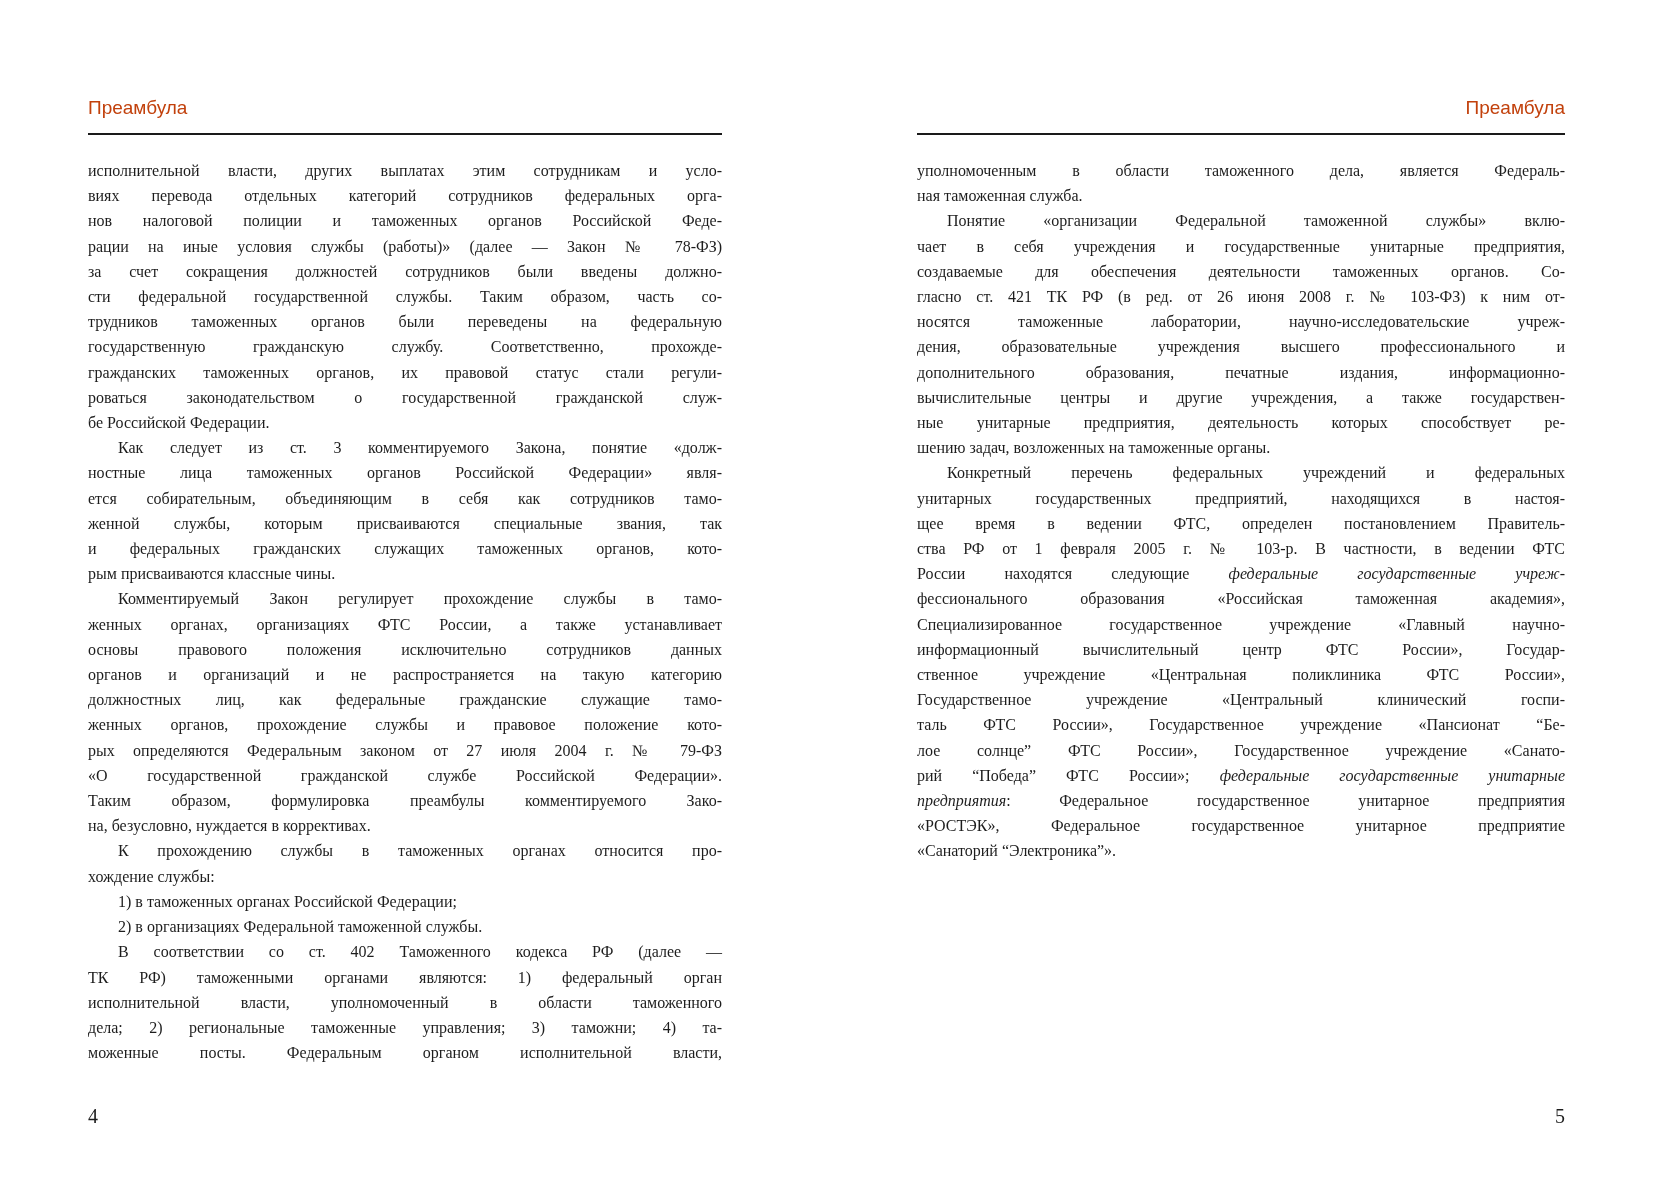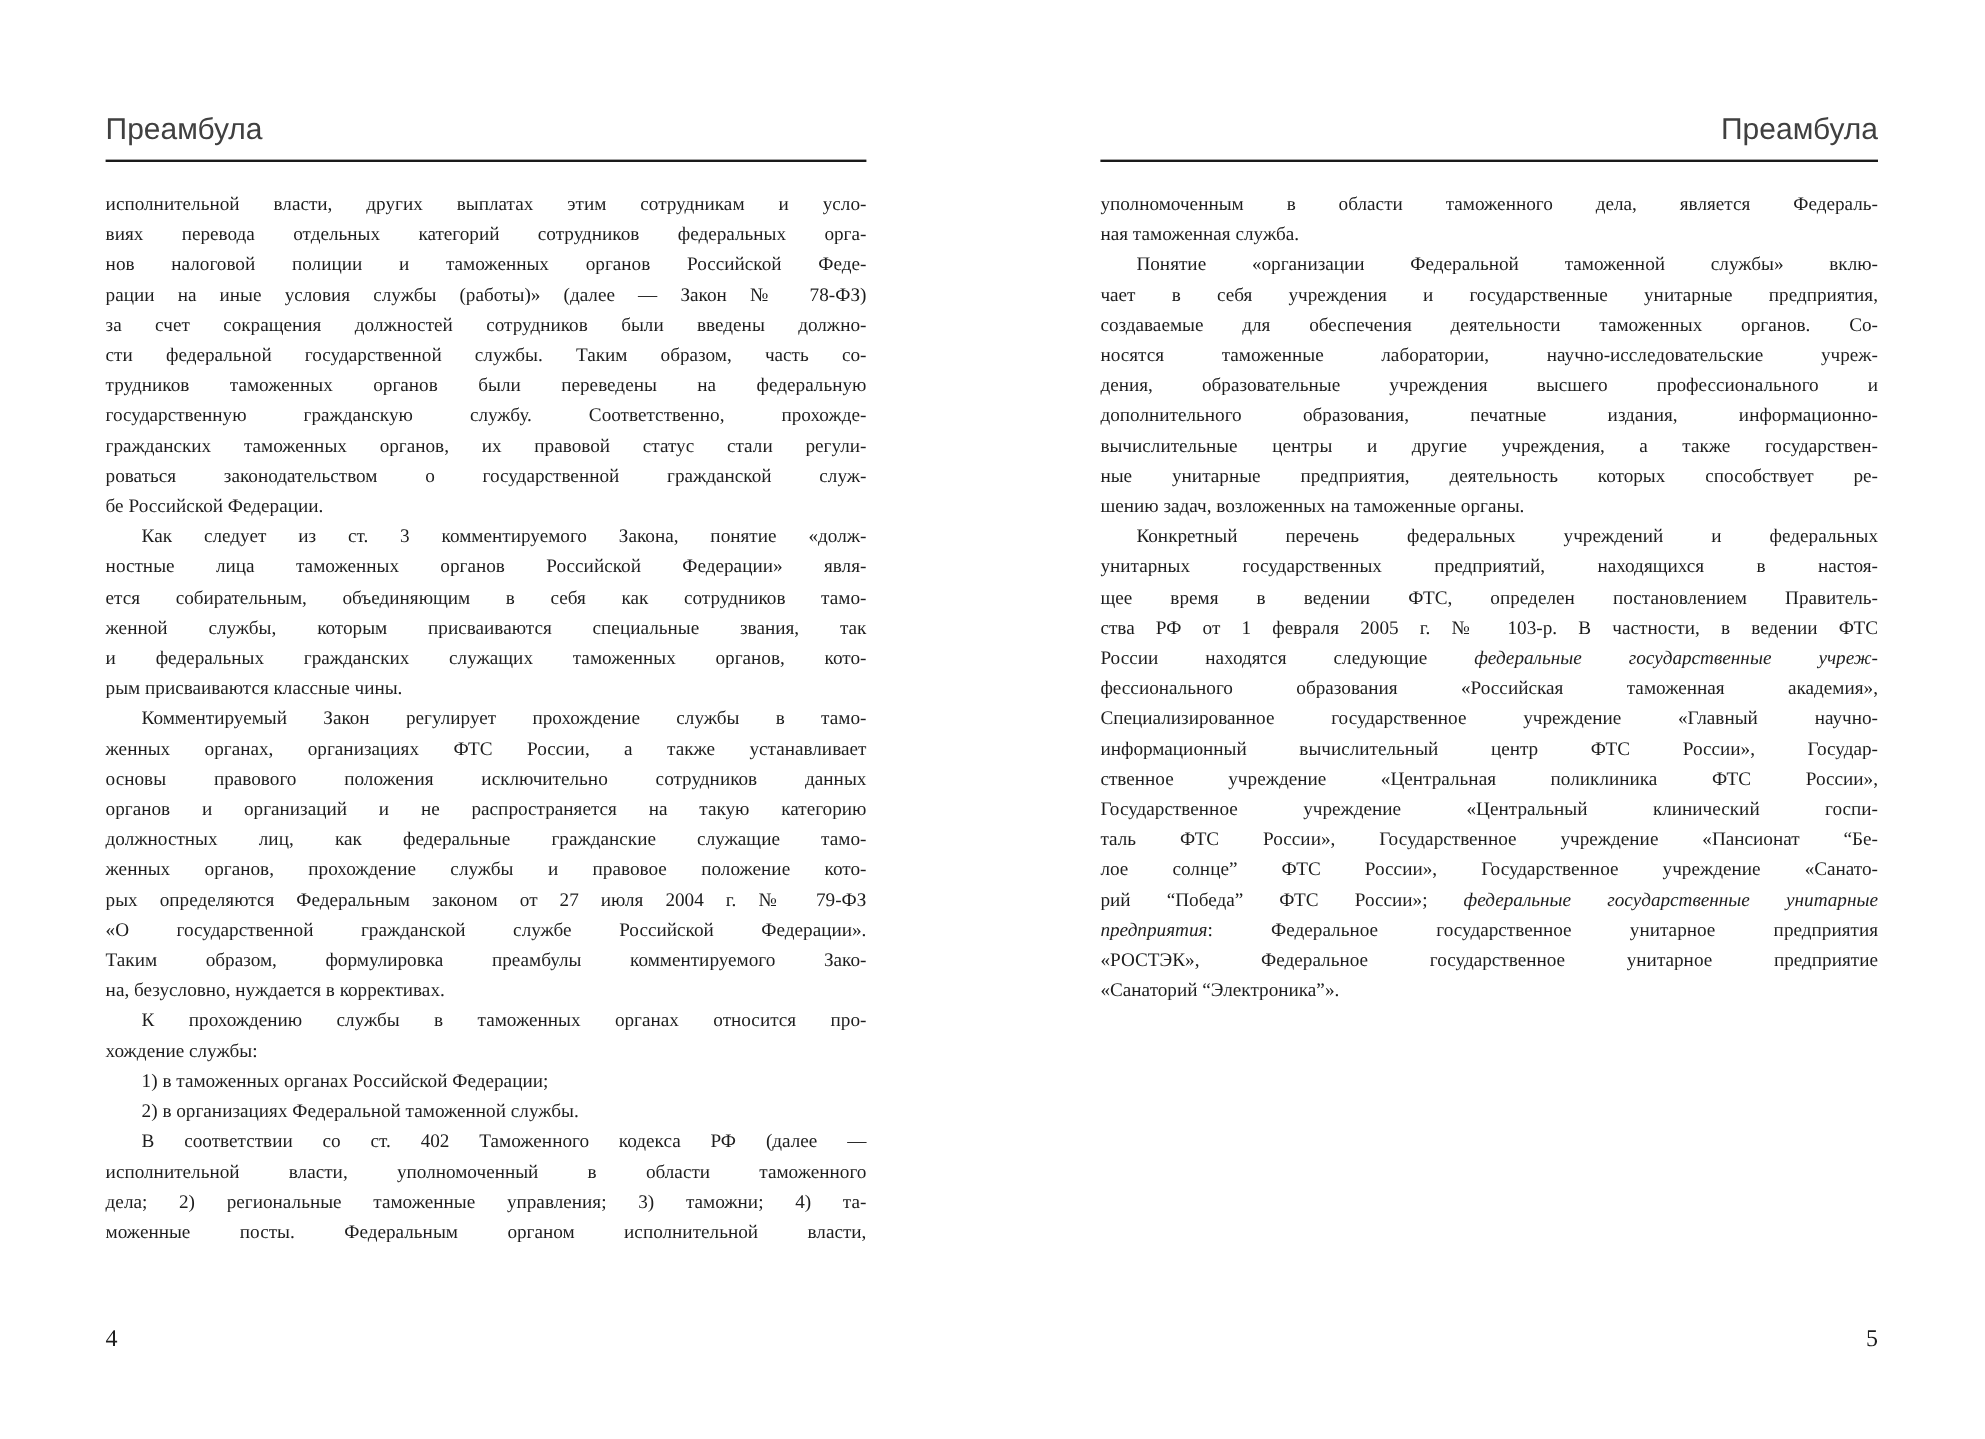--- a/index.html
+++ b/index.html
@@ -7,21 +7,21 @@
     width:1654px;height:1199px;position:relative;overflow:hidden;
     background:#ffffff;color:#1d1d1d;
     font-family:"Liberation Serif", serif;
   }
   .col{position:absolute;top:0;height:1199px;}
   .col.left{left:88px;width:634px;}
   .col.right{left:917px;width:648px;}
   .header-row{
     position:absolute;top:96px;left:0;width:100%;
     font-family:"Liberation Sans", sans-serif;
-    font-size:25px;line-height:24px;color:#404040;
+    font-size:19px;line-height:24px;color:#c2410c;
   }
   .col.left  .header-row{text-align:left;}
   .col.right .header-row{text-align:right;}
   .rule{position:absolute;top:133px;left:0;width:100%;border-top:2px solid #1a1a1a;height:0;}
   .body-text{
     position:absolute;top:158px;left:0;width:100%;
     font-size:16px;line-height:25.2px;
   }
   .line{
     text-align:justify;
@@ -72,36 +72,38 @@
         <div class="line"><span>женных органов, прохождение службы и правовое положение кото-</span></div>
         <div class="line"><span>рых определяются Федеральным законом от 27 июля 2004 г. № 79-ФЗ</span></div>
         <div class="line"><span>«О государственной гражданской службе Российской Федерации».</span></div>
         <div class="line"><span>Таким образом, формулировка преамбулы комментируемого Зако-</span></div>
         <div class="line last"><span>на, безусловно, нуждается в коррективах.</span></div>
         <div class="line ind"><span>К прохождению службы в таможенных органах относится про-</span></div>
         <div class="line last"><span>хождение службы:</span></div>
         <div class="line ind last"><span>1) в таможенных органах Российской Федерации;</span></div>
         <div class="line ind last"><span>2) в организациях Федеральной таможенной службы.</span></div>
         <div class="line ind"><span>В соответствии со ст. 402 Таможенного кодекса РФ (далее —</span></div>
+        <div class="line"><span>ТК РФ) таможенными органами являются: 1) федеральный орган</span></div>
         <div class="line"><span>исполнительной власти, уполномоченный в области таможенного</span></div>
         <div class="line"><span>дела; 2) региональные таможенные управления; 3) таможни; 4) та-</span></div>
         <div class="line"><span>моженные посты. Федеральным органом исполнительной власти,</span></div>
       </div>
     <div class="page-num">4</div>
   </section>
 
   <section class="col right">
     <div class="header-row">Преамбула</div>
     <div class="rule"></div>
     <div class="body-text">
         <div class="line"><span>уполномоченным в области таможенного дела, является Федераль-</span></div>
         <div class="line last"><span>ная таможенная служба.</span></div>
         <div class="line ind"><span>Понятие «организации Федеральной таможенной службы» вклю-</span></div>
         <div class="line"><span>чает в себя учреждения и государственные унитарные предприятия,</span></div>
         <div class="line"><span>создаваемые для обеспечения деятельности таможенных органов. Со-</span></div>
+        <div class="line"><span>гласно ст. 421 ТК РФ (в ред. от 26 июня 2008 г. № 103-ФЗ) к ним от-</span></div>
         <div class="line"><span>носятся таможенные лаборатории, научно-исследовательские учреж-</span></div>
         <div class="line"><span>дения, образовательные учреждения высшего профессионального и</span></div>
         <div class="line"><span>дополнительного образования, печатные издания, информационно-</span></div>
         <div class="line"><span>вычислительные центры и другие учреждения, а также государствен-</span></div>
         <div class="line"><span>ные унитарные предприятия, деятельность которых способствует ре-</span></div>
         <div class="line last"><span>шению задач, возложенных на таможенные органы.</span></div>
         <div class="line ind"><span>Конкретный перечень федеральных учреждений и федеральных</span></div>
         <div class="line"><span>унитарных государственных предприятий, находящихся в настоя-</span></div>
         <div class="line"><span>щее время в ведении ФТС, определен постановлением Правитель-</span></div>
         <div class="line"><span>ства РФ от 1 февраля 2005 г. № 103-р. В частности, в ведении ФТС</span></div>

